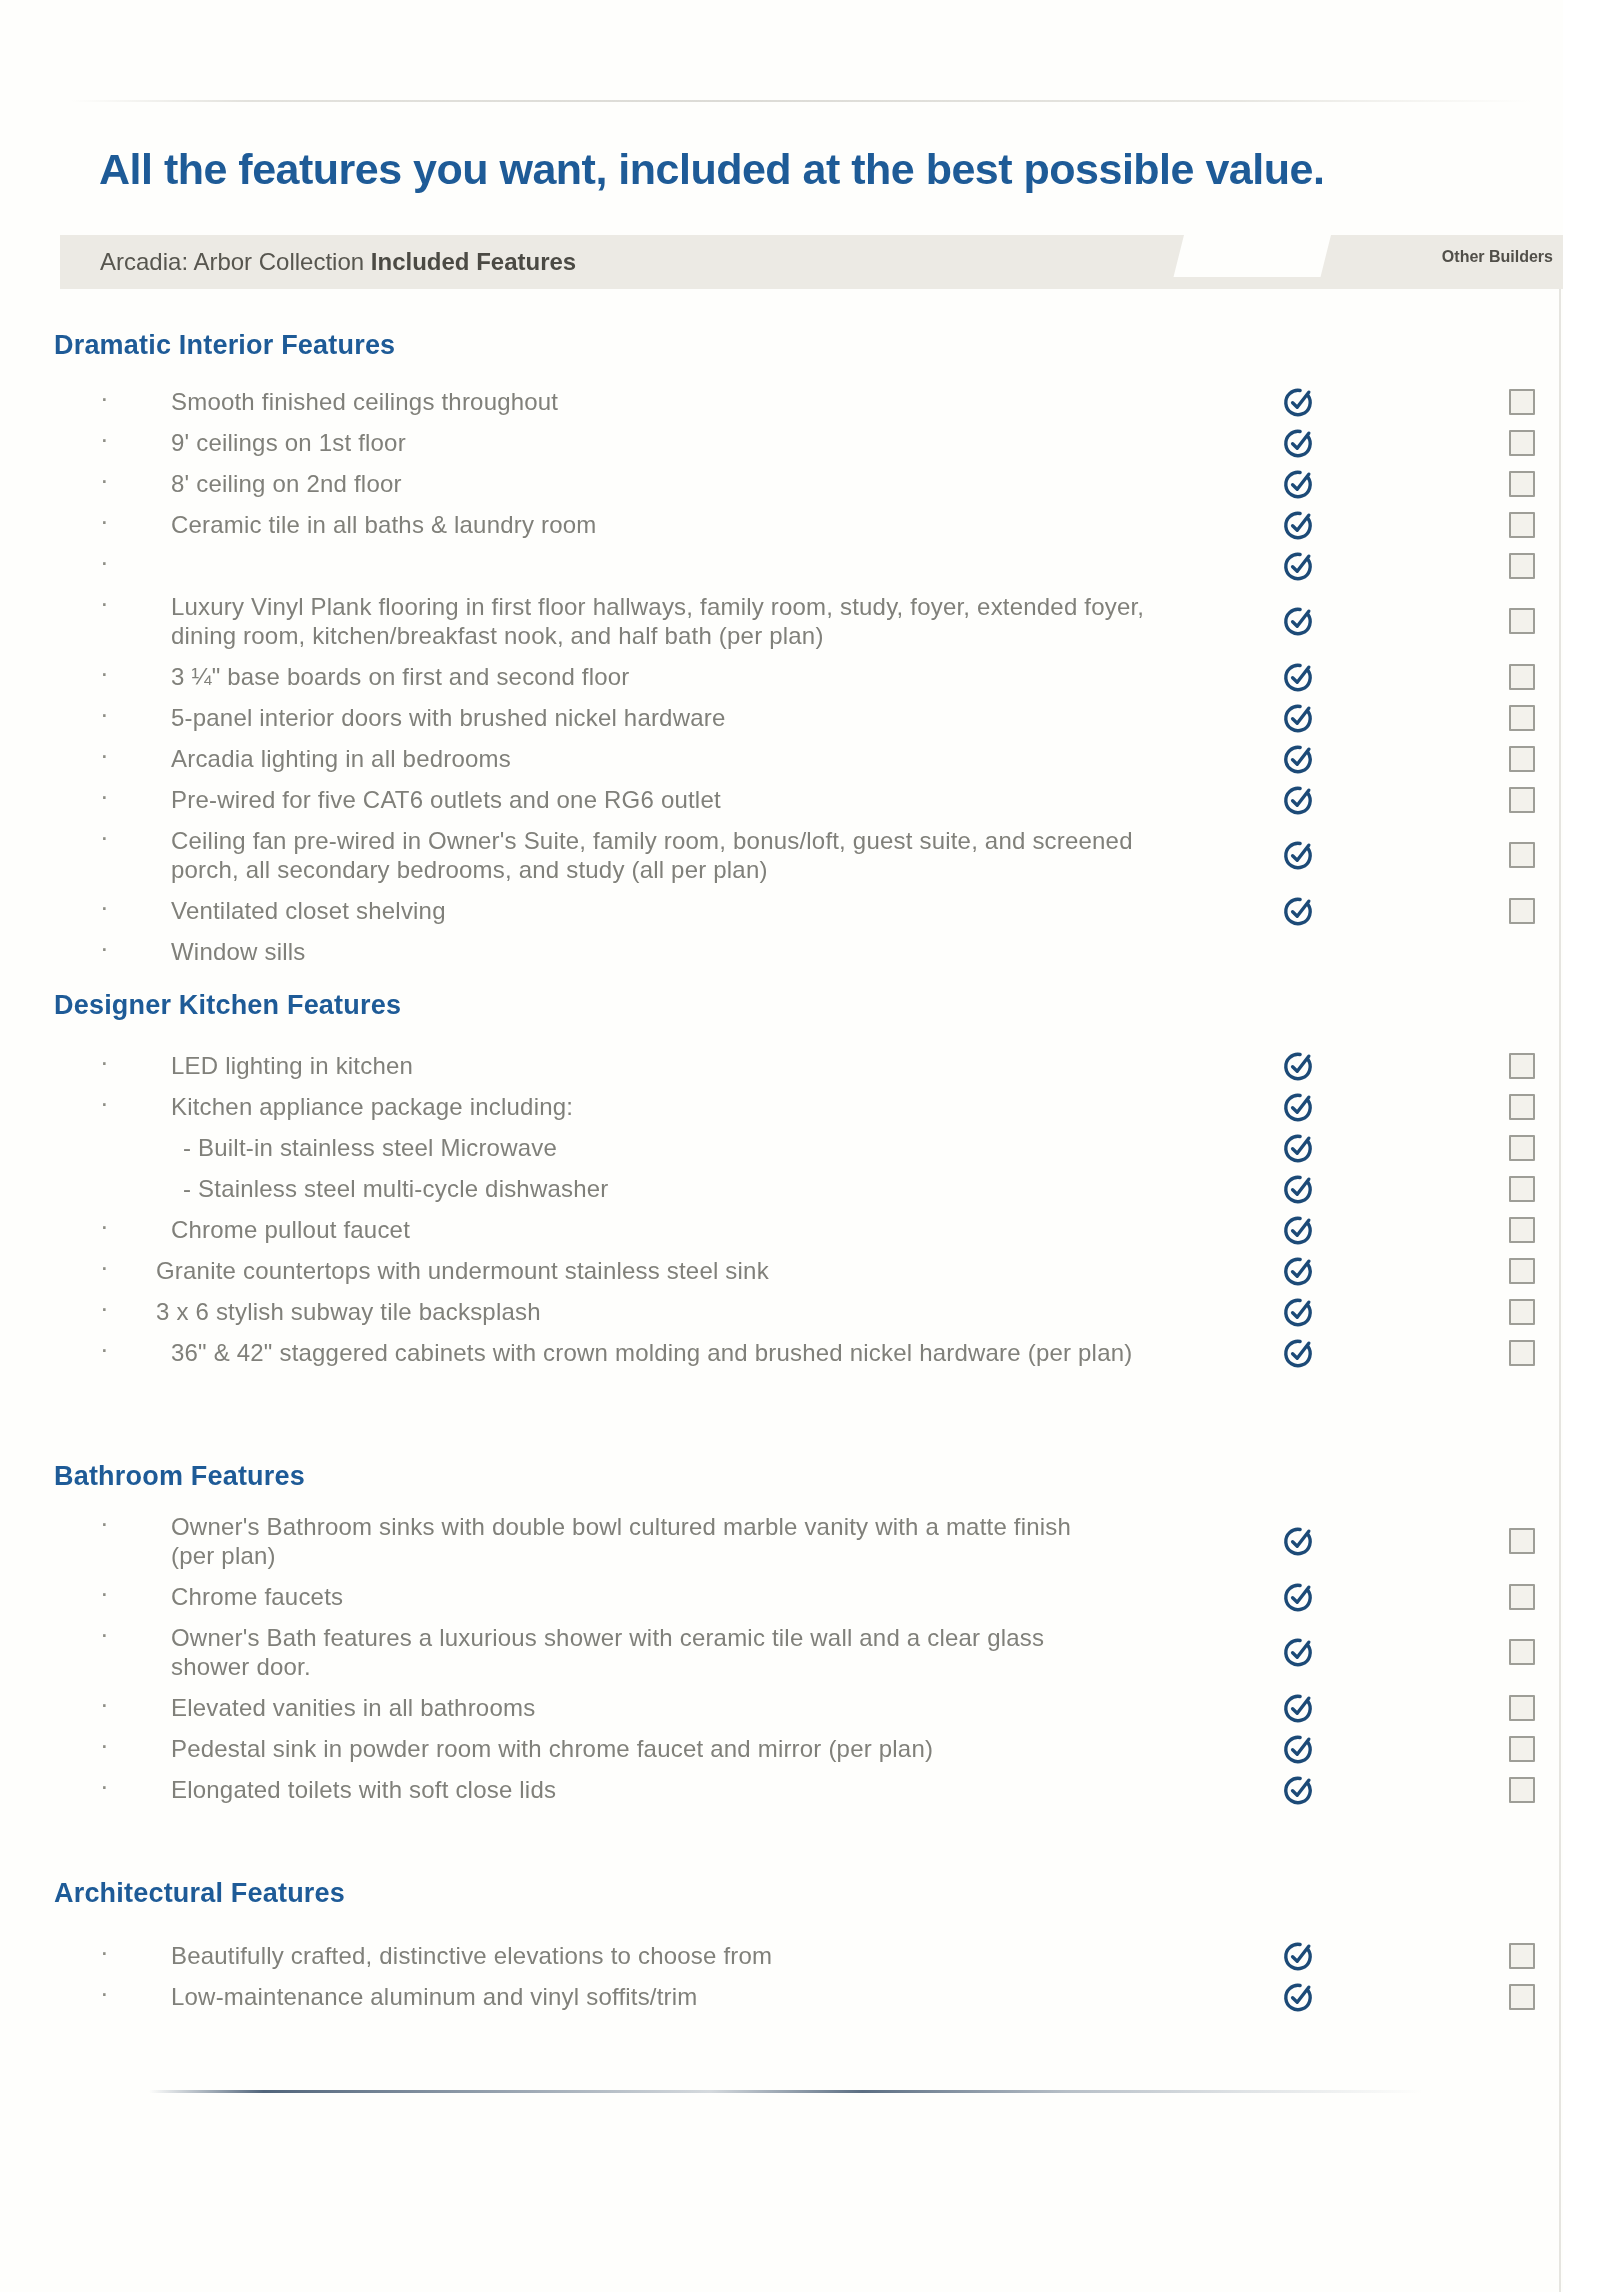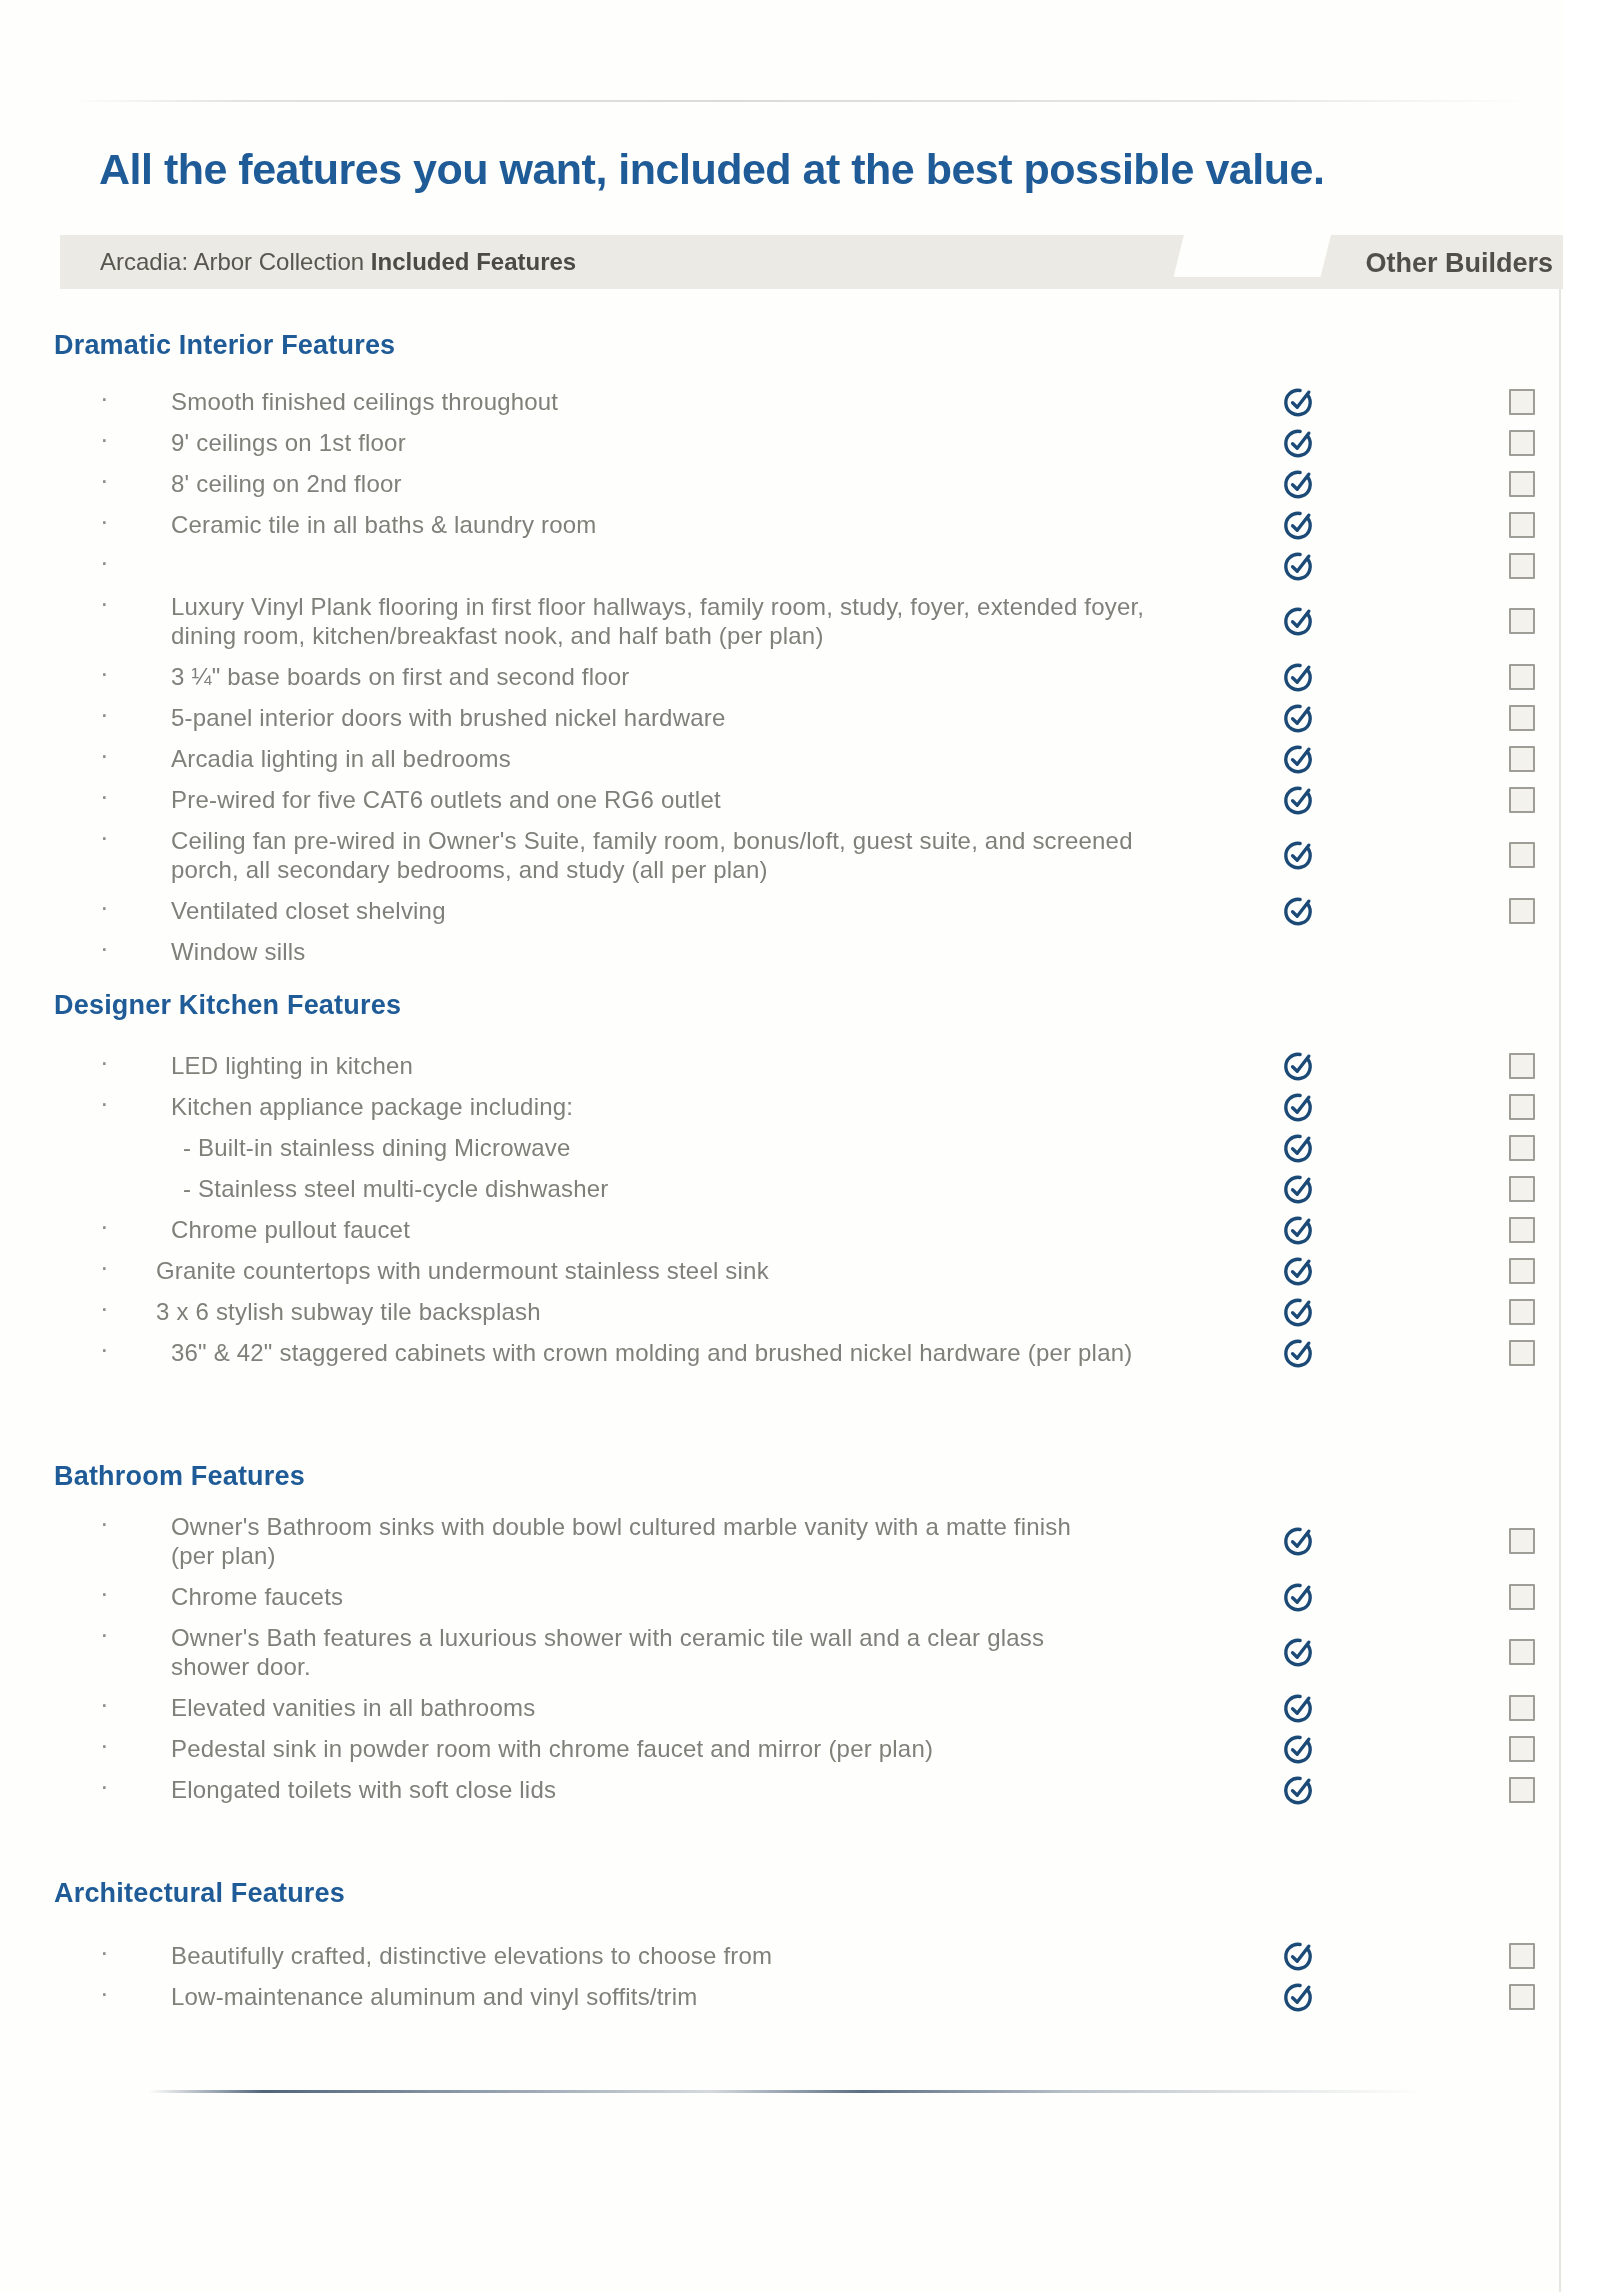--- a/index.html
+++ b/index.html
@@ -8,21 +8,21 @@
   .scan-line{position:absolute;top:100px;left:70px;width:1463px;height:2px;
         background:linear-gradient(90deg,transparent,#e3e2dd 12%,#dcdbd6 45%,#e7e6e1 80%,transparent);}
   .edge-line{position:absolute;top:239px;bottom:0;right:2px;width:2px;background:#e6e5e0;}
   .title{position:absolute;top:145px;left:99px;margin:0;font-size:43px;font-weight:700;
         color:#1e5b97;letter-spacing:-0.5px;}
   .bar{position:absolute;top:235px;left:60px;right:0;height:54px;background:#eceae4;}
   .bar-left{position:absolute;left:40px;top:13px;font-size:24px;color:#57564f;white-space:nowrap;}
   .bar-left b{font-weight:700;color:#4b4a44;}
   .notch{position:absolute;right:237px;top:-2px;width:147px;height:44px;background:#fefefc;
         transform:skewX(-14deg);}
-  .bar-right{position:absolute;right:10px;top:13px;font-size:27px;font-weight:700;color:#514f49;white-space:nowrap;}
+  .bar-right{position:absolute;right:10px;top:13px;font-size:16px;font-weight:700;color:#514f49;white-space:nowrap;}
   .content{position:absolute;top:318px;left:0;width:100%;}
   .section-heading{font-size:27px;font-weight:700;color:#1e5b97;margin:0 0 20px 54px;letter-spacing:0.2px;}
   .s0{margin-top:12px;}
   .s1{margin-top:18px;margin-bottom:24px;}
   .s2{margin-top:88px;margin-bottom:14px;}
   .s3{margin-top:68px;margin-bottom:26px;}
   .row{position:relative;padding:6px 0;min-height:29px;}
   .txt{display:block;margin-left:171px;font-size:24px;line-height:29px;color:#80807a;
         white-space:pre-line;letter-spacing:0.2px;}
   .row.sub .txt{margin-left:183px;}
@@ -208,21 +208,21 @@
         <span class="txt">Kitchen appliance package including:</span>
         <span class="check">
           <svg viewBox="0 0 33 33" xmlns="http://www.w3.org/2000/svg" fill="none" stroke="#1c4a77" stroke-width="3.4" stroke-linecap="round" stroke-linejoin="round">
             <path d="M 18.12 5.49 A 12.2 12.2 0 1 0 25.99 10.5"></path>
             <path d="M 10.6 17.8 L 15.2 22.2 L 26.8 7.2"></path>
           </svg>
         </span>
         <span class="boxe"></span>
       </div>
       <div class="row sub">
-        <span class="txt">- Built-in stainless dining Microwave</span>
+        <span class="txt">- Built-in stainless steel Microwave</span>
         <span class="check">
           <svg viewBox="0 0 33 33" xmlns="http://www.w3.org/2000/svg" fill="none" stroke="#1c4a77" stroke-width="3.4" stroke-linecap="round" stroke-linejoin="round">
             <path d="M 18.12 5.49 A 12.2 12.2 0 1 0 25.99 10.5"></path>
             <path d="M 10.6 17.8 L 15.2 22.2 L 26.8 7.2"></path>
           </svg>
         </span>
         <span class="boxe"></span>
       </div>
       <div class="row sub">
         <span class="txt">- Stainless steel multi-cycle dishwasher</span>

